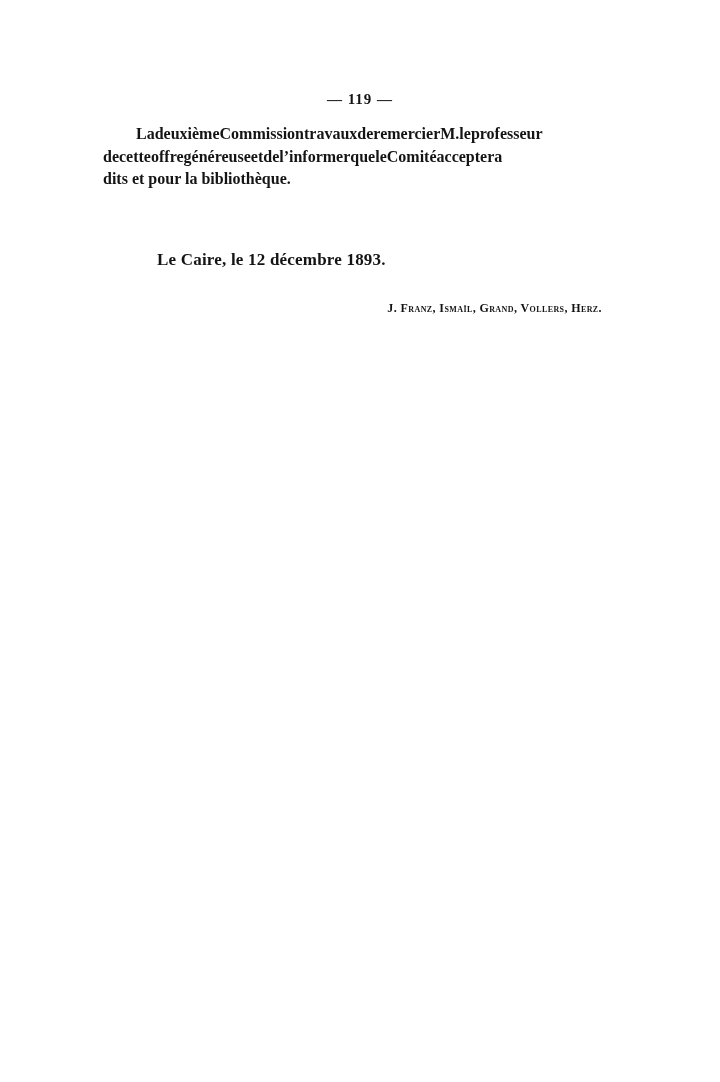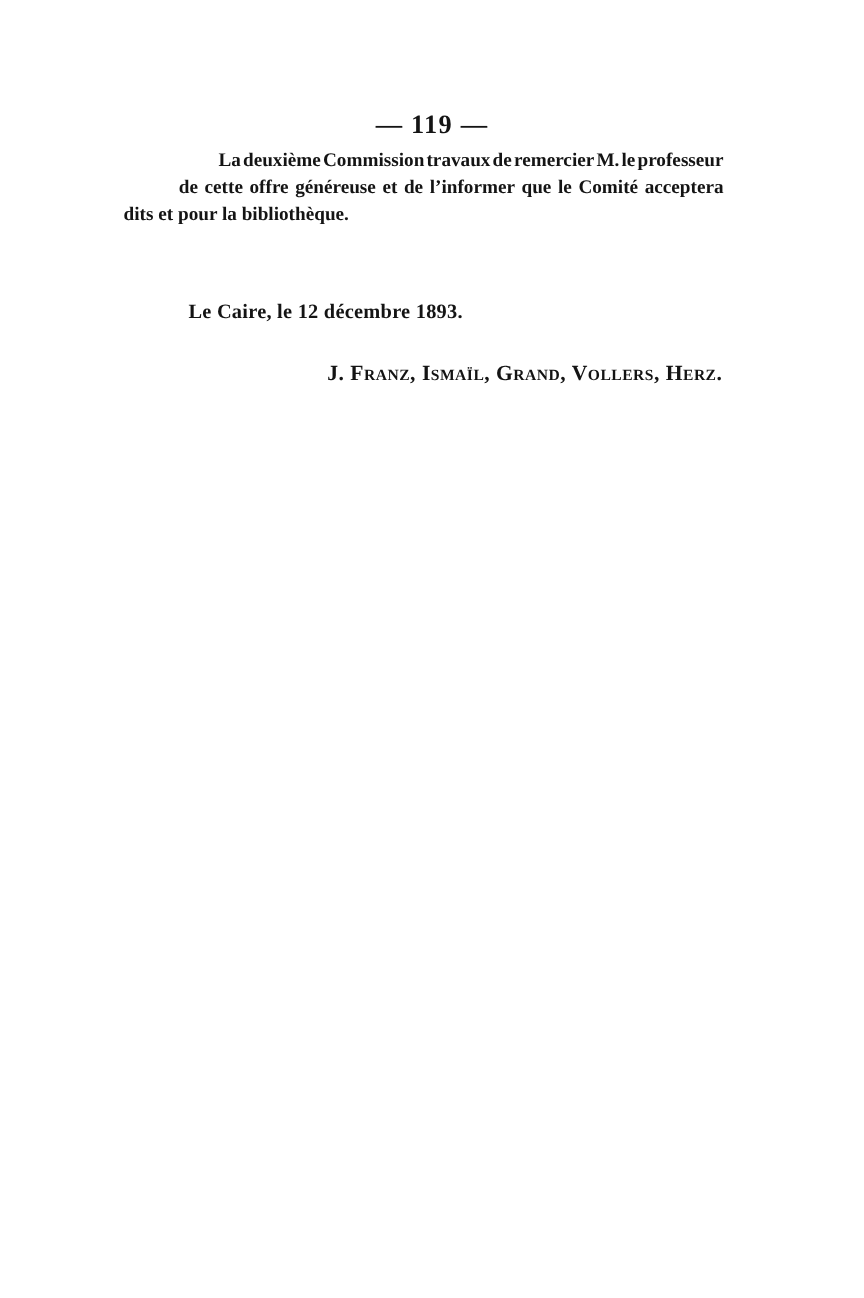--- a/index.html
+++ b/index.html
@@ -9,47 +9,46 @@
     color: #141414;
     font-family: "Liberation Serif", "DejaVu Serif", serif;
     overflow: hidden;
     position: relative;
   }
   .abs { position: absolute; }
 
   #page-number {
     top: 91px; left: 0; width: 720px;
     text-align: center;
-    font-size: 22px; font-weight: bold;
+    font-size: 15px; font-weight: bold;
     letter-spacing: 1px;
   }
 
   #paragraph {
     top: 123px; left: 103px; width: 500px;
     font-size: 16px; font-weight: bold;
   }
   .jline {
-    display: flex; justify-content: space-between;
+    display: flex; 
     height: 22.5px; line-height: 22.5px;
     white-space: nowrap;
-    margin-left: 46px;
   }
   .jline.indent { padding-left: 33px; }
   .plain-line { height: 22.5px; line-height: 22.5px; }
 
   #dateline {
     top: 250px; left: 157px;
     font-size: 17px; font-weight: bold;
     letter-spacing: 0.2px;
   }
 
   #signature {
     top: 301px; left: 103px; width: 499px;
     text-align: right;
-    font-size: 18px; font-weight: bold;
+    font-size: 12px; font-weight: bold;
     font-variant: small-caps;
     letter-spacing: 0.4px;
   }
 </style>
 </head>
 <body>
 
 <div>
 
   <div id="page-number" class="abs">— 119 —</div>

